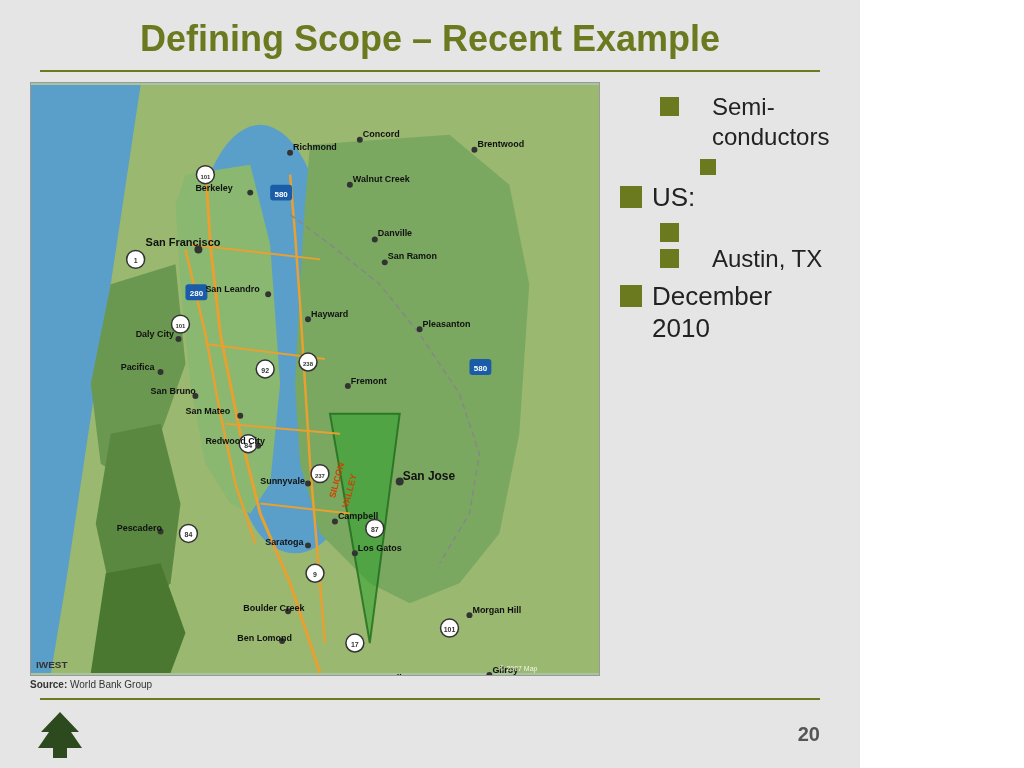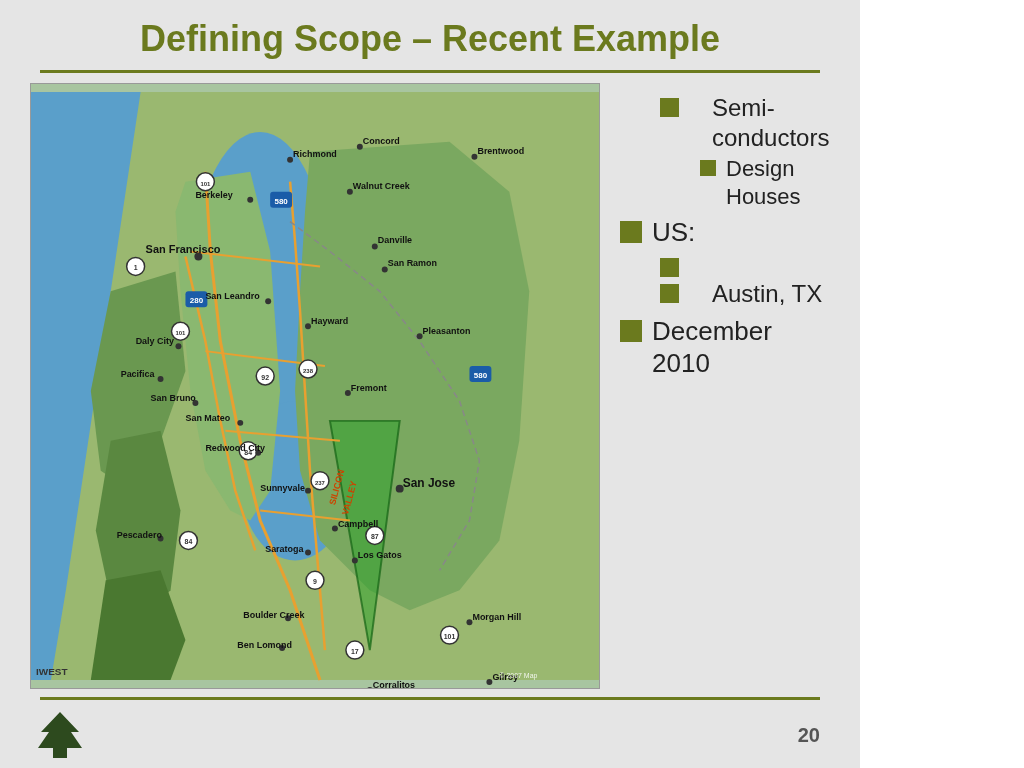--- a/index.html
+++ b/index.html
@@ -358,34 +358,37 @@
           <text x="343" y="598" font-size="9" fill="#111" font-weight="bold">Corralitos</text>
 
           <circle cx="235" cy="638" r="3" fill="#333"></circle>
           <text x="185" y="640" font-size="9" fill="#111" font-weight="bold">Santa Cruz</text>
 
           <text x="5" y="585" font-size="10" fill="#333" font-weight="bold">IWEST</text>
 
           <text x="470" y="588" font-size="7" fill="rgba(255,255,255,0.85)">© 2007 Map</text>
         </svg>
       </div>
+      <div class="map-source">
+        <strong>Source:</strong>
+        <span>World Bank Group</span>
+      </div>
     </div>
 
     <div class="content-section">
       <ul class="bullet-list">
 
 
         <li class="bullet-item level2">
           <span class="bullet-square level2"></span>
           <span class="bullet-text">Semi-<br>conductors</span>
         </li>
 
         <li class="bullet-item level3">
           <span class="bullet-square level3"></span>
-          <span class="bullet-text">Design<br>Houses</span>
         </li>
 
         <li class="bullet-item level1" style="margin-top: 6px;">
           <span class="bullet-square level1"></span>
           <span class="bullet-text">US:</span>
         </li>
 
         <li class="bullet-item level2">
           <span class="bullet-square level2"></span>
         </li>

